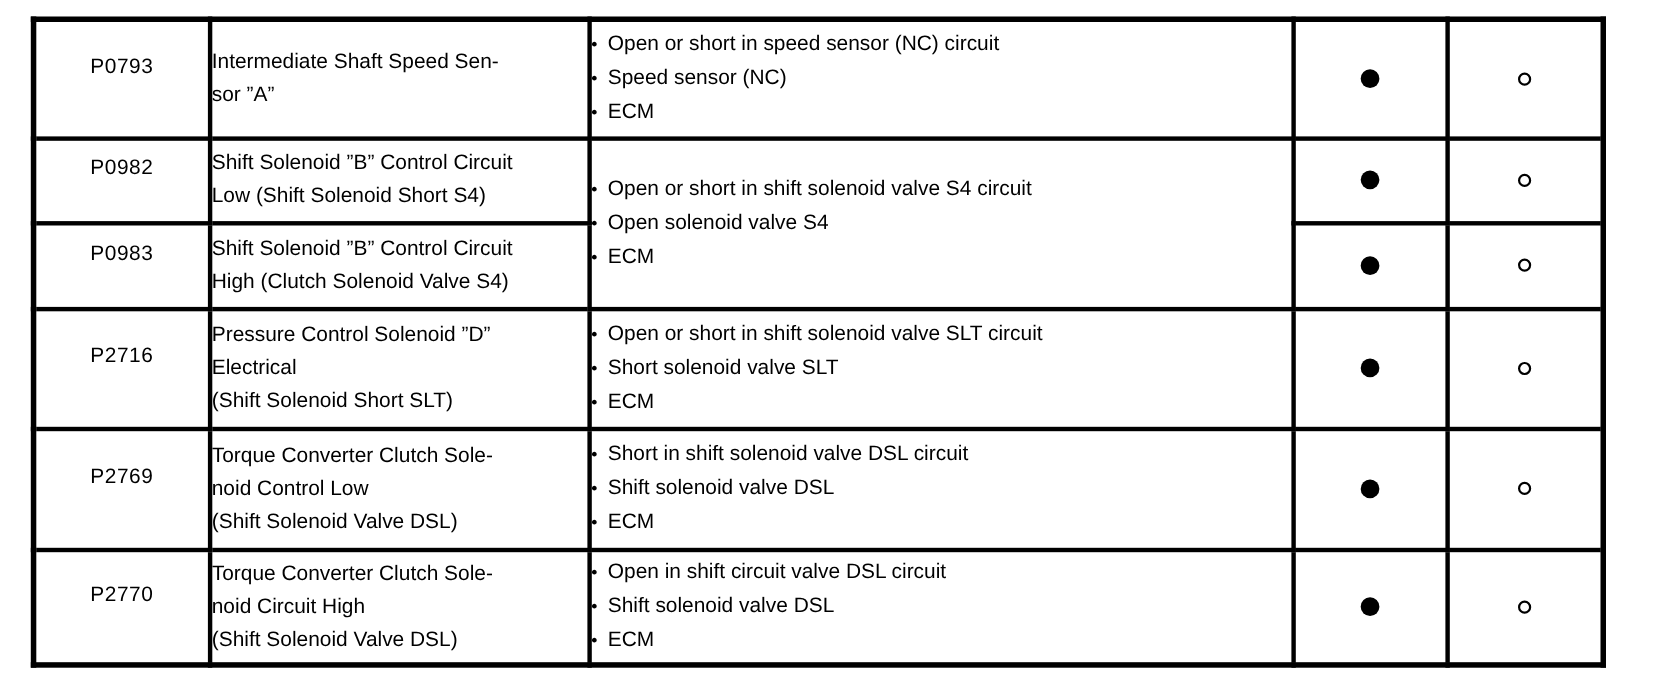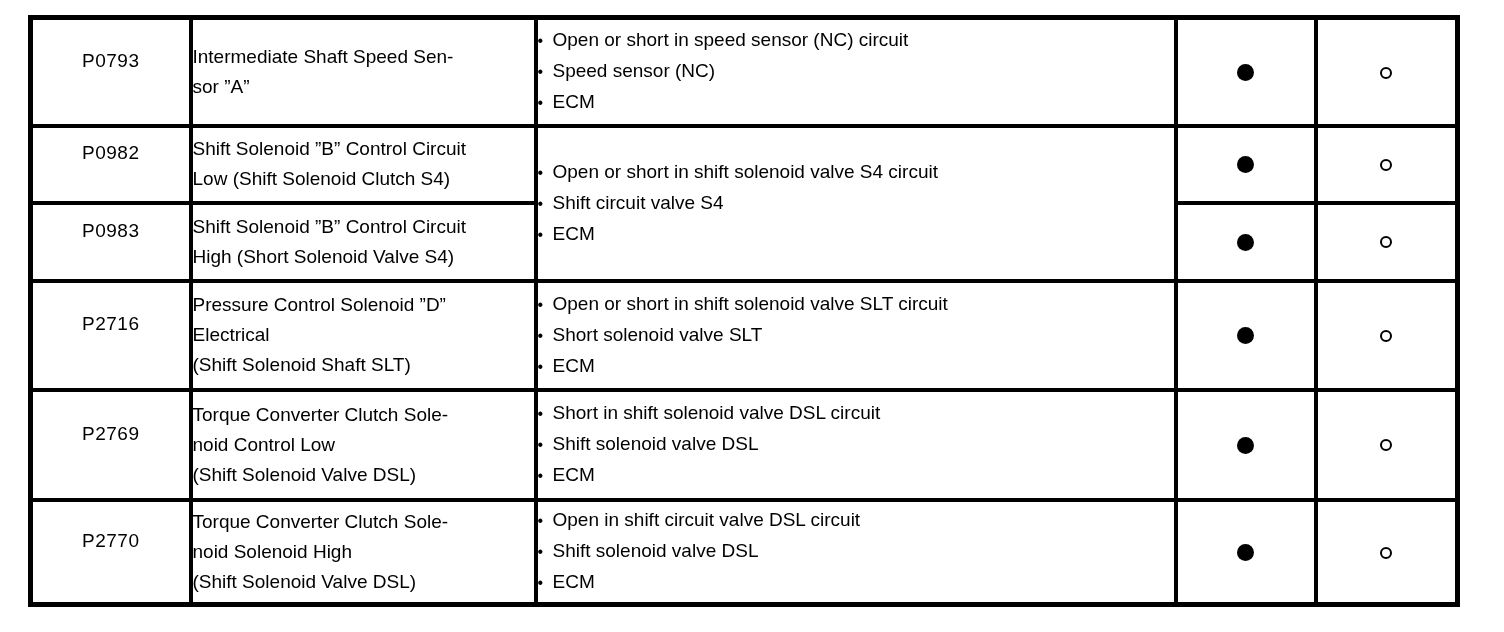--- a/index.html
+++ b/index.html
@@ -123,68 +123,68 @@
         <span class="dot-open"></span>
       </td>
     </tr>
 
     <tr style="height:77px">
       <td class="code-cell">
         <span class="code-text">P0982</span>
       </td>
       <td class="desc-cell">
         <div>Shift Solenoid ”B” Control Circuit</div>
-        <div>Low (Shift Solenoid Clutch S4)</div>
+        <div>Low (Shift Solenoid Short S4)</div>
       </td>
       <td class="trouble-cell" rowspan="2">
         <div class="bullet-row">
           <span class="bullet-marker">•</span>
           <span>Open or short in shift solenoid valve S4 circuit</span>
         </div>
         <div class="bullet-row">
           <span class="bullet-marker">•</span>
-          <span>Shift circuit valve S4</span>
+          <span>Open solenoid valve S4</span>
         </div>
         <div class="bullet-row">
           <span class="bullet-marker">•</span>
           <span>ECM</span>
         </div>
       </td>
       <td class="indicator-cell">
         <span class="dot-filled"></span>
       </td>
       <td class="indicator-cell">
         <span class="dot-open"></span>
       </td>
     </tr>
 
     <tr style="height:78px">
       <td class="code-cell">
         <span class="code-text">P0983</span>
       </td>
       <td class="desc-cell">
         <div>Shift Solenoid ”B” Control Circuit</div>
-        <div>High (Short Solenoid Valve S4)</div>
+        <div>High (Clutch Solenoid Valve S4)</div>
       </td>
       <td class="indicator-cell">
         <span class="dot-filled"></span>
       </td>
       <td class="indicator-cell">
         <span class="dot-open"></span>
       </td>
     </tr>
 
     <tr style="height:109px">
       <td class="code-cell">
         <span class="code-text">P2716</span>
       </td>
       <td class="desc-cell">
         <div>Pressure Control Solenoid ”D”</div>
         <div>Electrical</div>
-        <div>(Shift Solenoid Shaft SLT)</div>
+        <div>(Shift Solenoid Short SLT)</div>
       </td>
       <td class="trouble-cell">
         <div class="bullet-row">
           <span class="bullet-marker">•</span>
           <span>Open or short in shift solenoid valve SLT circuit</span>
         </div>
         <div class="bullet-row">
           <span class="bullet-marker">•</span>
           <span>Short solenoid valve SLT</span>
         </div>
@@ -231,21 +231,21 @@
         <span class="dot-open"></span>
       </td>
     </tr>
 
     <tr style="height:105px">
       <td class="code-cell">
         <span class="code-text">P2770</span>
       </td>
       <td class="desc-cell">
         <div>Torque Converter Clutch Sole-</div>
-        <div>noid Solenoid High</div>
+        <div>noid Circuit High</div>
         <div>(Shift Solenoid Valve DSL)</div>
       </td>
       <td class="trouble-cell">
         <div class="bullet-row">
           <span class="bullet-marker">•</span>
           <span>Open in shift circuit valve DSL circuit</span>
         </div>
         <div class="bullet-row">
           <span class="bullet-marker">•</span>
           <span>Shift solenoid valve DSL</span>

